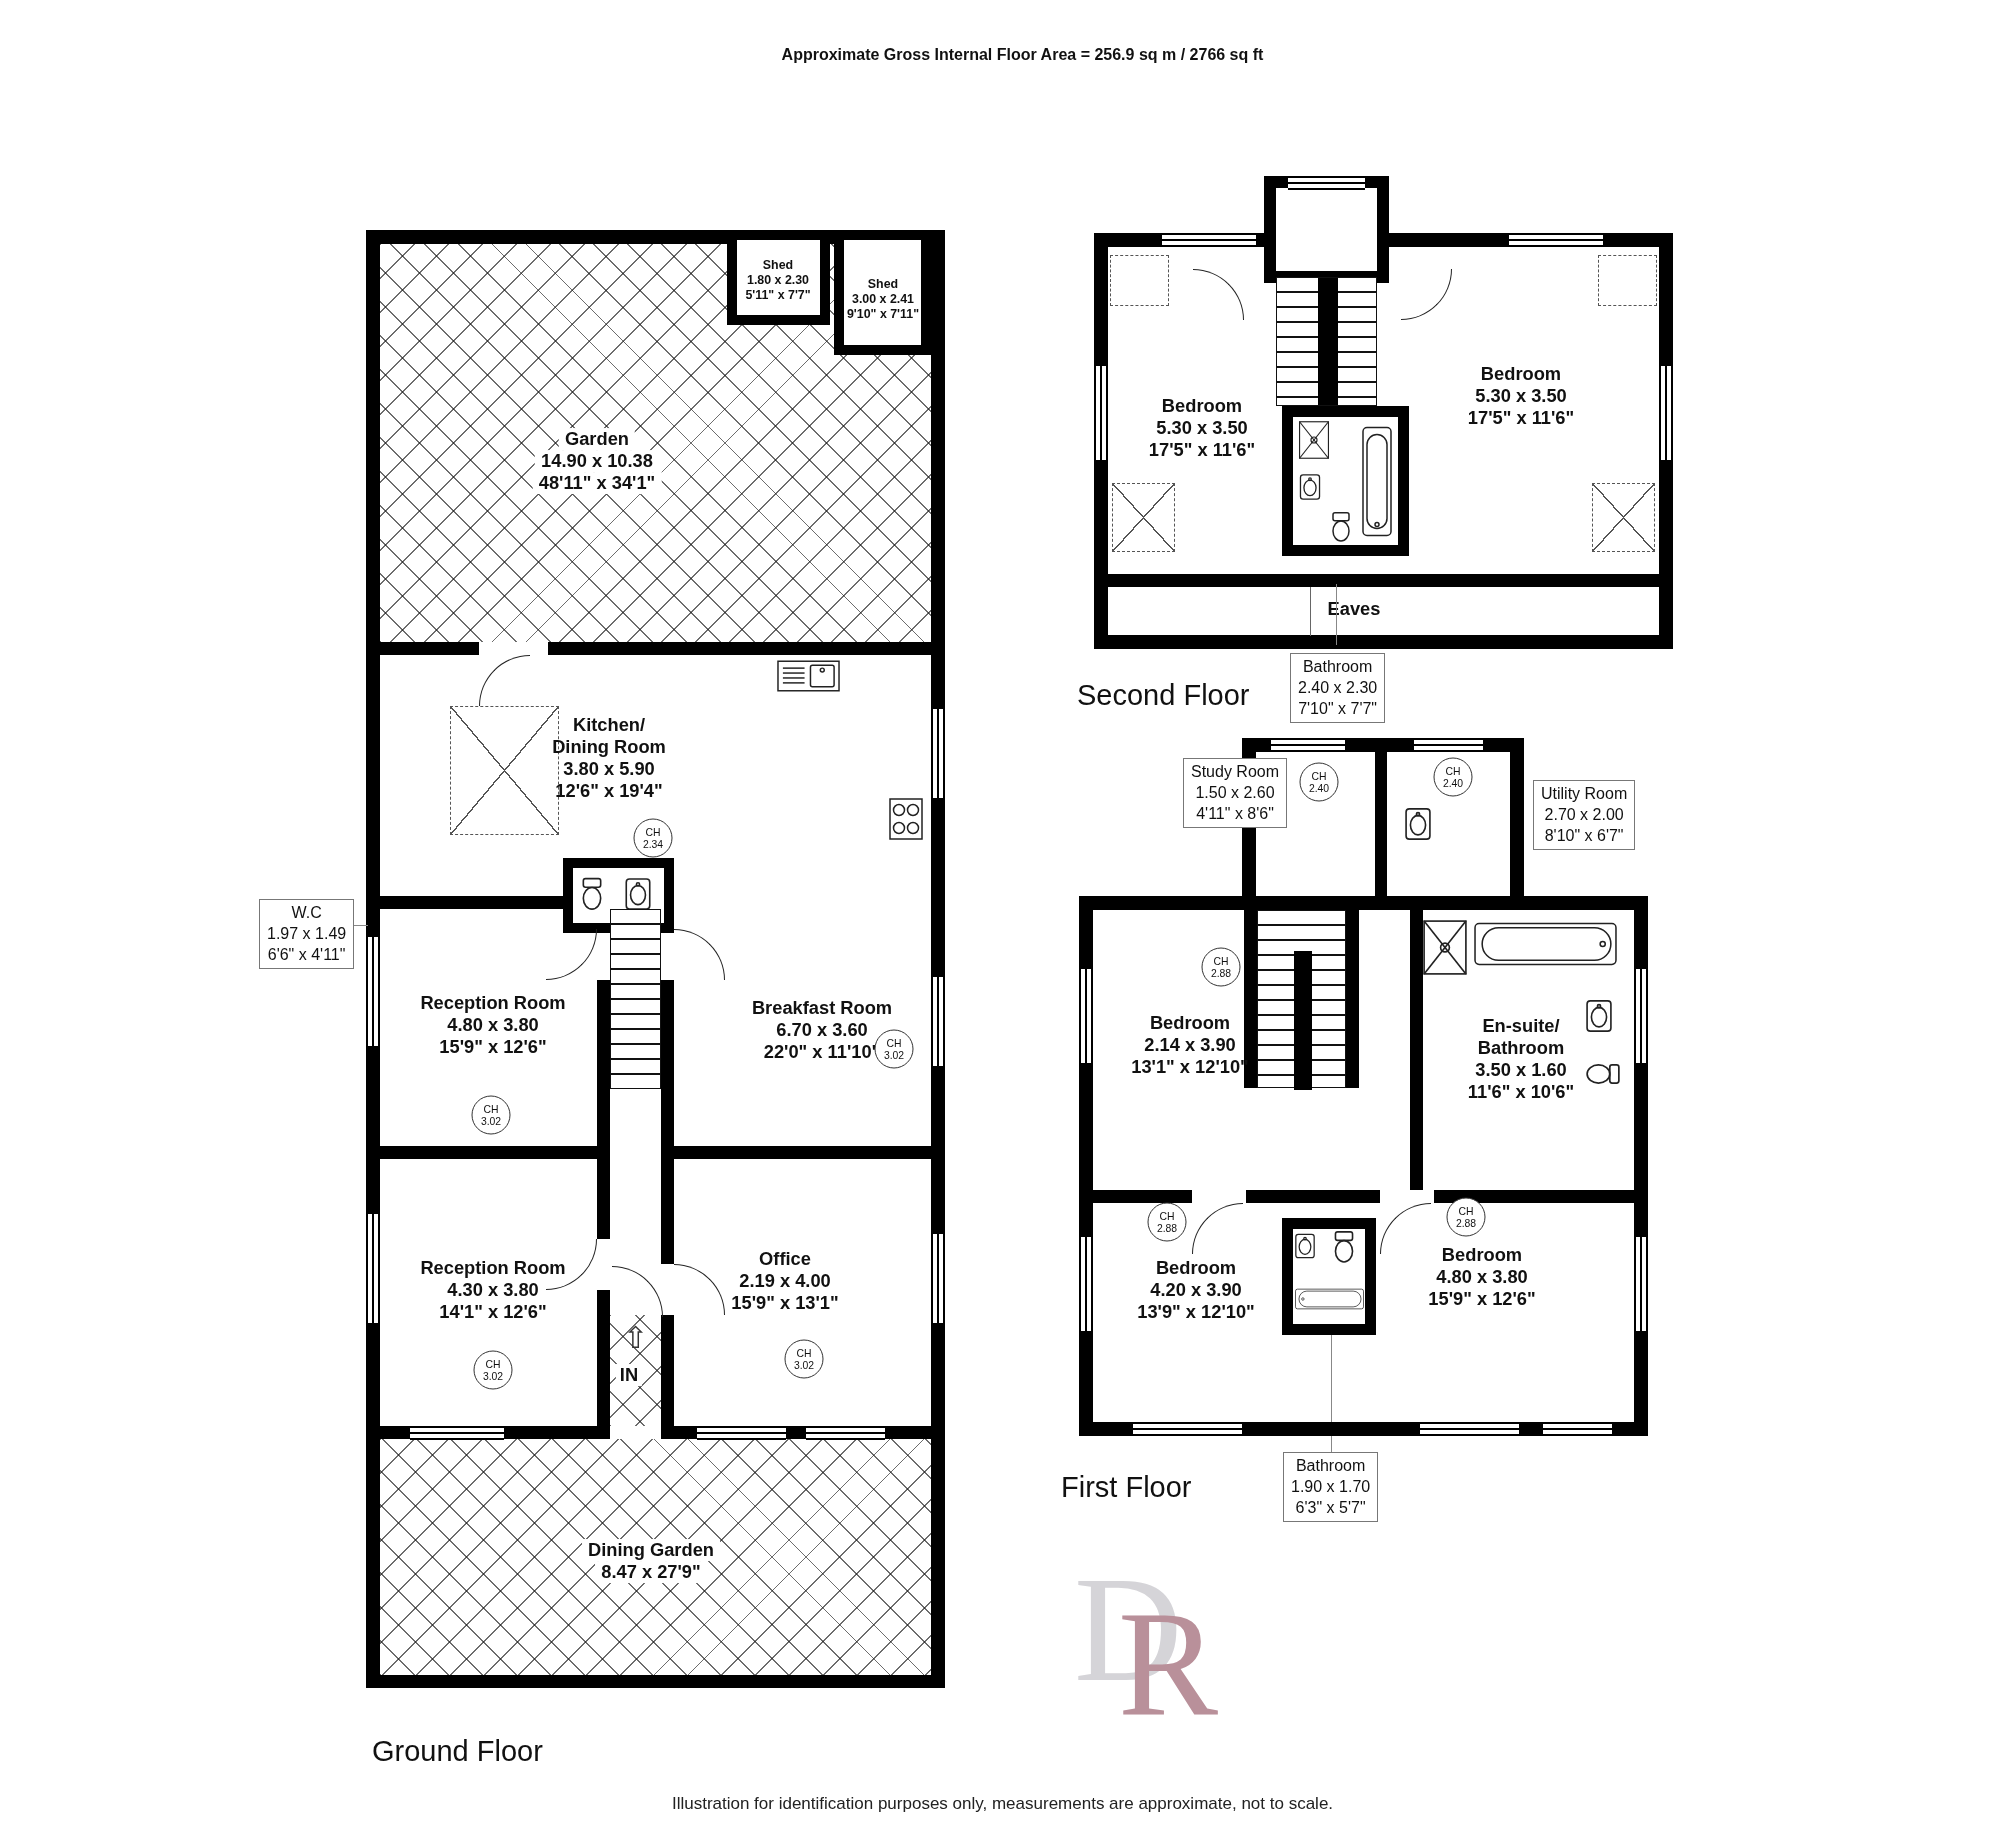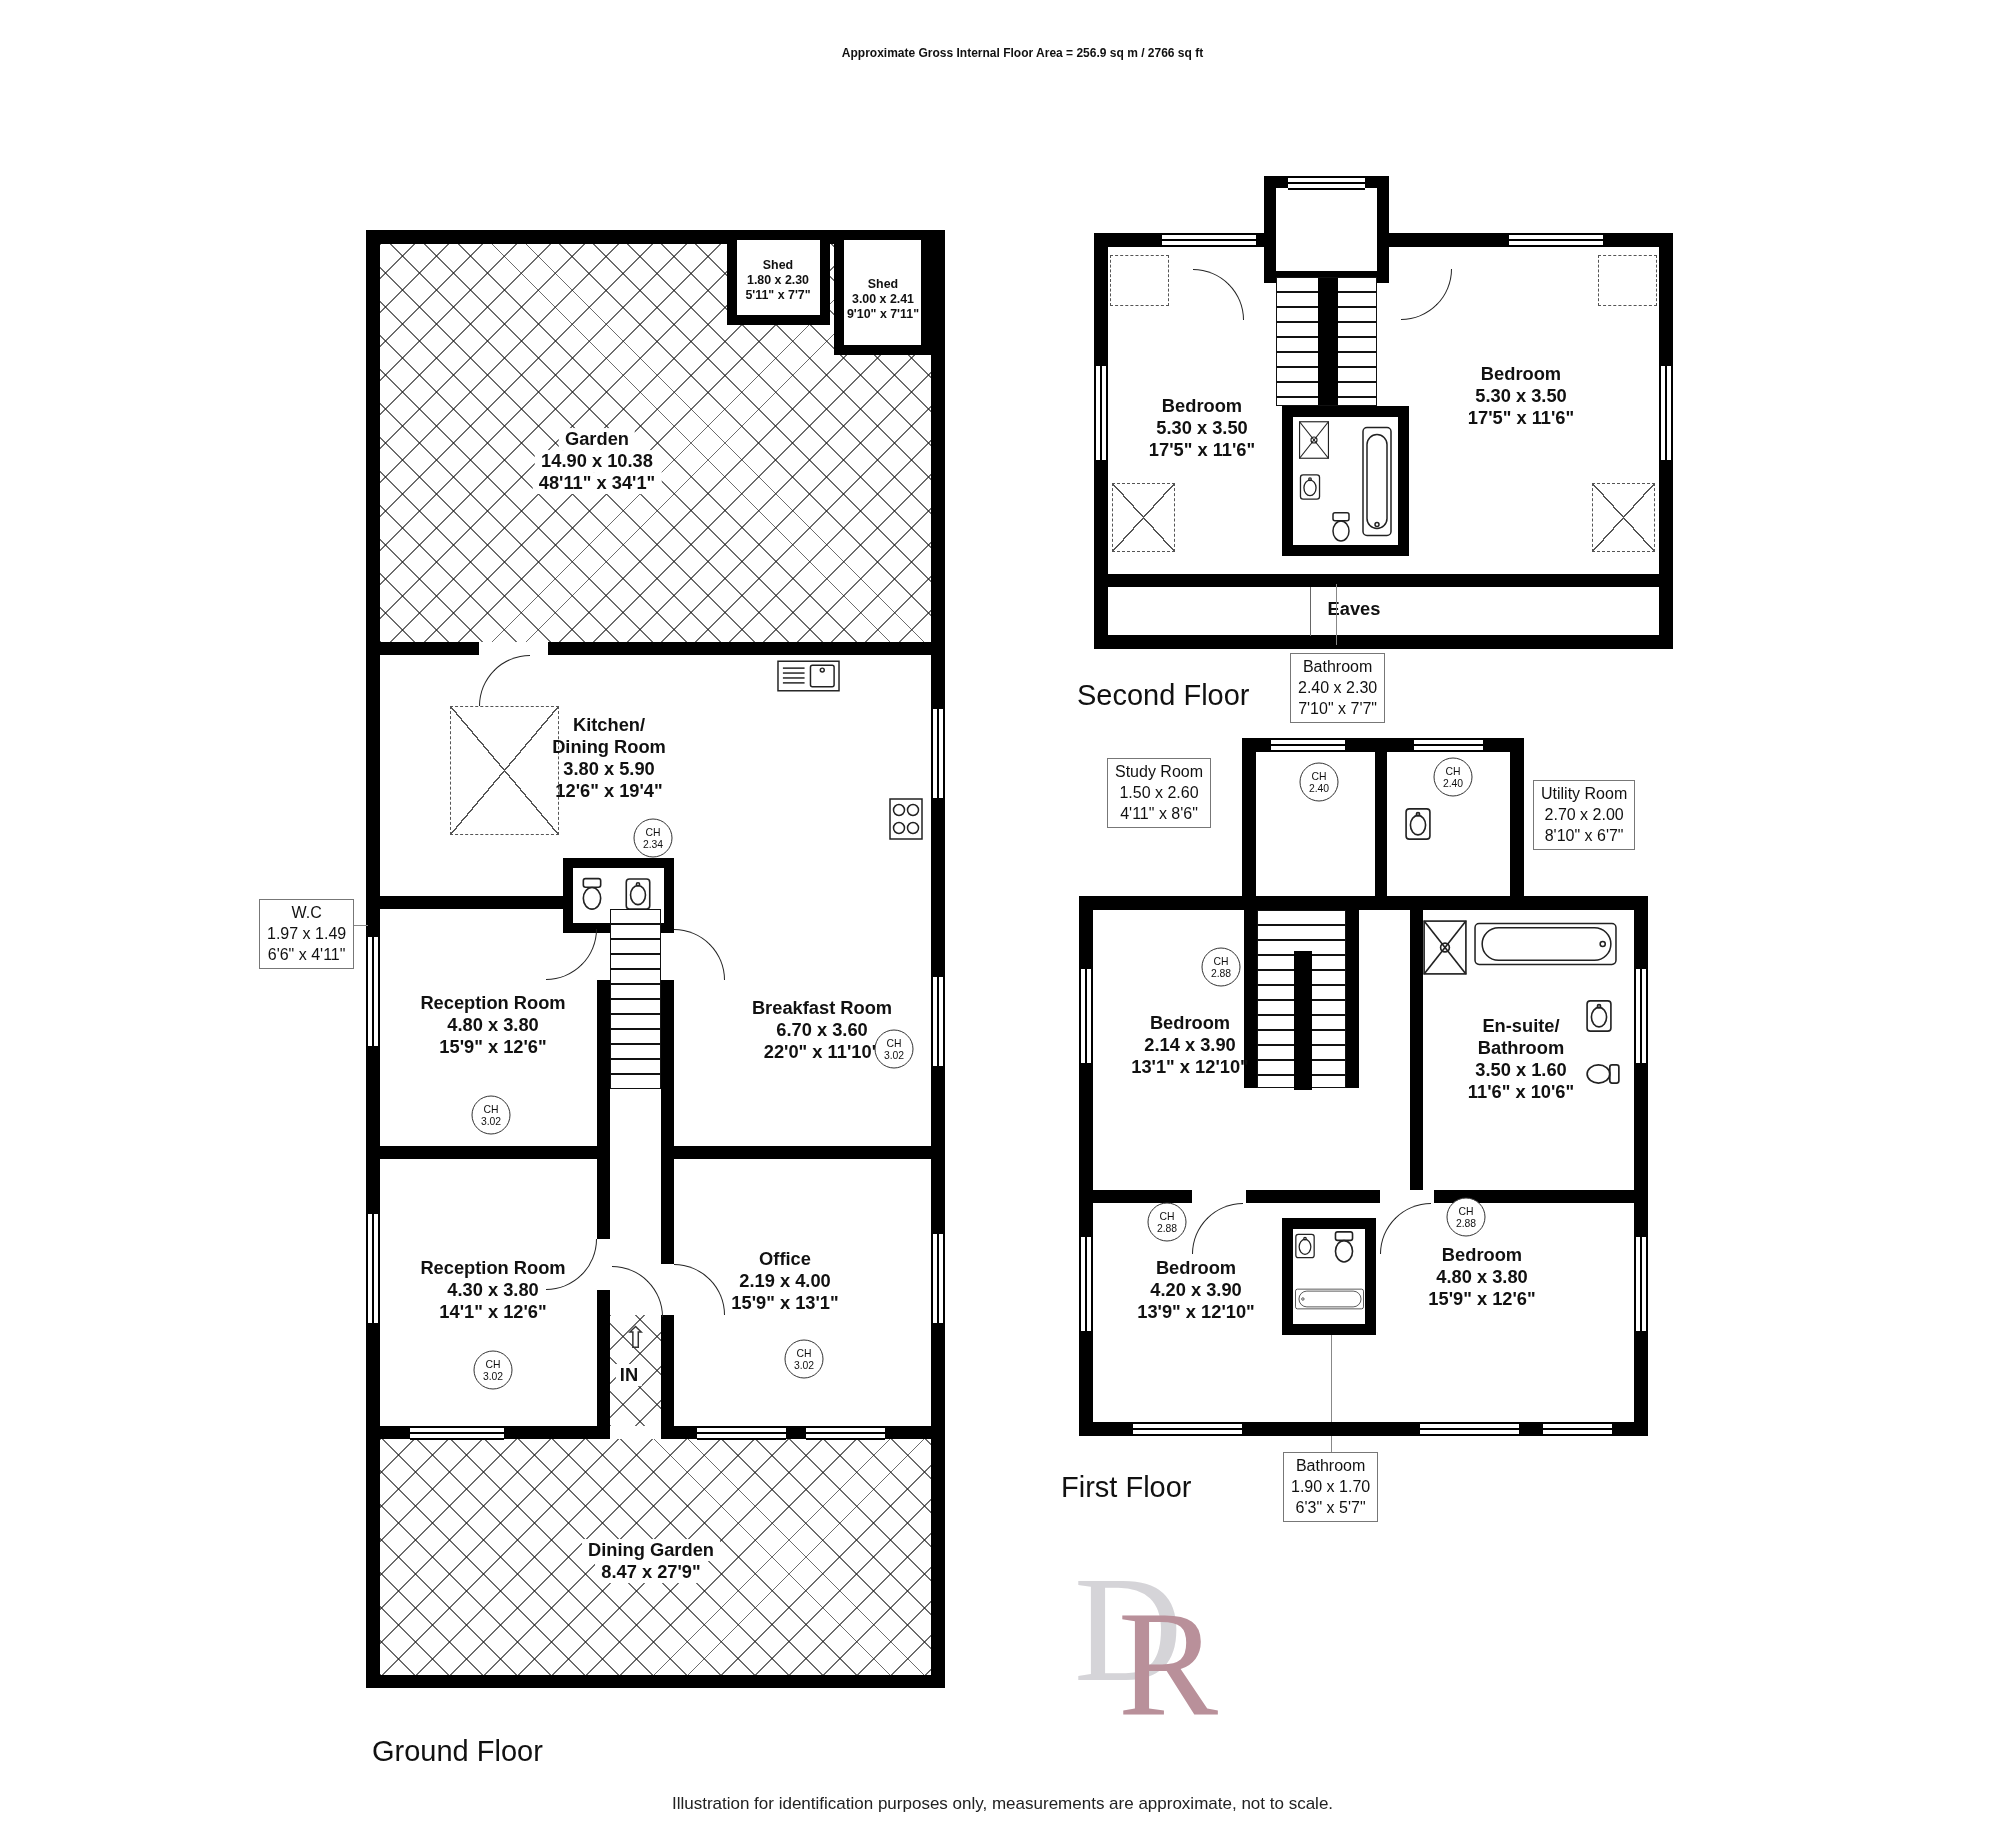--- a/index.html
+++ b/index.html
@@ -38,21 +38,21 @@
     linear-gradient(to top right,transparent calc(50% - 0.7px),#555 calc(50% - 0.7px) calc(50% + 0.7px),transparent calc(50% + 0.7px)),
     linear-gradient(to bottom right,transparent calc(50% - 0.7px),#555 calc(50% - 0.7px) calc(50% + 0.7px),transparent calc(50% + 0.7px));}
   .fix{position:absolute;z-index:5;}
   .fix svg{display:block;width:100%;height:100%;}
   .fix svg *{stroke:#222;stroke-width:1.5;fill:none;}
   .arc{position:absolute;width:50px;height:50px;border-top:1.5px solid #222;border-left:1.5px solid #222;
        border-radius:100% 0 0 0;z-index:5;}
   .floorlabel{position:absolute;font-size:29px;color:#111;z-index:9;}
   .header{position:absolute;left:0;right:0;top:34px;text-align:center;z-index:9;}
   .ttl{font-size:32px;font-weight:bold;}
-  .sub{font-size:12px;font-weight:bold;margin-top:12px;padding-left:40px;}
+  .sub{font-size:16px;font-weight:bold;margin-top:12px;padding-left:40px;}
   .sub2{margin-top:6px;}
   .footer{position:absolute;left:0;right:0;top:1794px;text-align:center;font-size:17px;color:#222;z-index:9;}
   .in-arrow{font-size:30px;color:#333;z-index:6;line-height:1;}
   .logo{position:absolute;z-index:2;}
   .logo span{position:absolute;font-family:"Liberation Serif", serif;font-size:150px;line-height:1;}
   .logo .d{left:0;top:0;color:#d5d4d8;}
   .logo .r{left:44px;top:34px;color:#b9909a;}
   .eline{position:absolute;width:1px;background:#666;z-index:5;}
 </style>
 </head>
@@ -319,21 +319,21 @@
     <svg viewBox="0 0 24 30">
         <rect x="1" y="1" width="22" height="28" rx="3"></rect>
         <ellipse cx="12" cy="16" rx="7" ry="9"></ellipse>
         <circle cx="12" cy="6" r="1.5"></circle>
       </svg>
   </div>
   <div class="winh" style="left:15px;top:-14px;width:74px;"></div>
   <div class="winh" style="left:158px;top:-14px;width:69px;"></div>
 </div>
 
-<div class="callout" style="left:1107px;top:758px;">
+<div class="callout" style="left:1183px;top:758px;">
   <span class="ln">Study Room</span>
   <span class="ln">1.50 x 2.60</span>
   <span class="ln">4'11" x 8'6"</span>
 </div>
 <div class="callout" style="left:1533px;top:780px;">
   <span class="ln">Utility Room</span>
   <span class="ln">2.70 x 2.00</span>
   <span class="ln">8'10" x 6'7"</span>
 </div>
 

